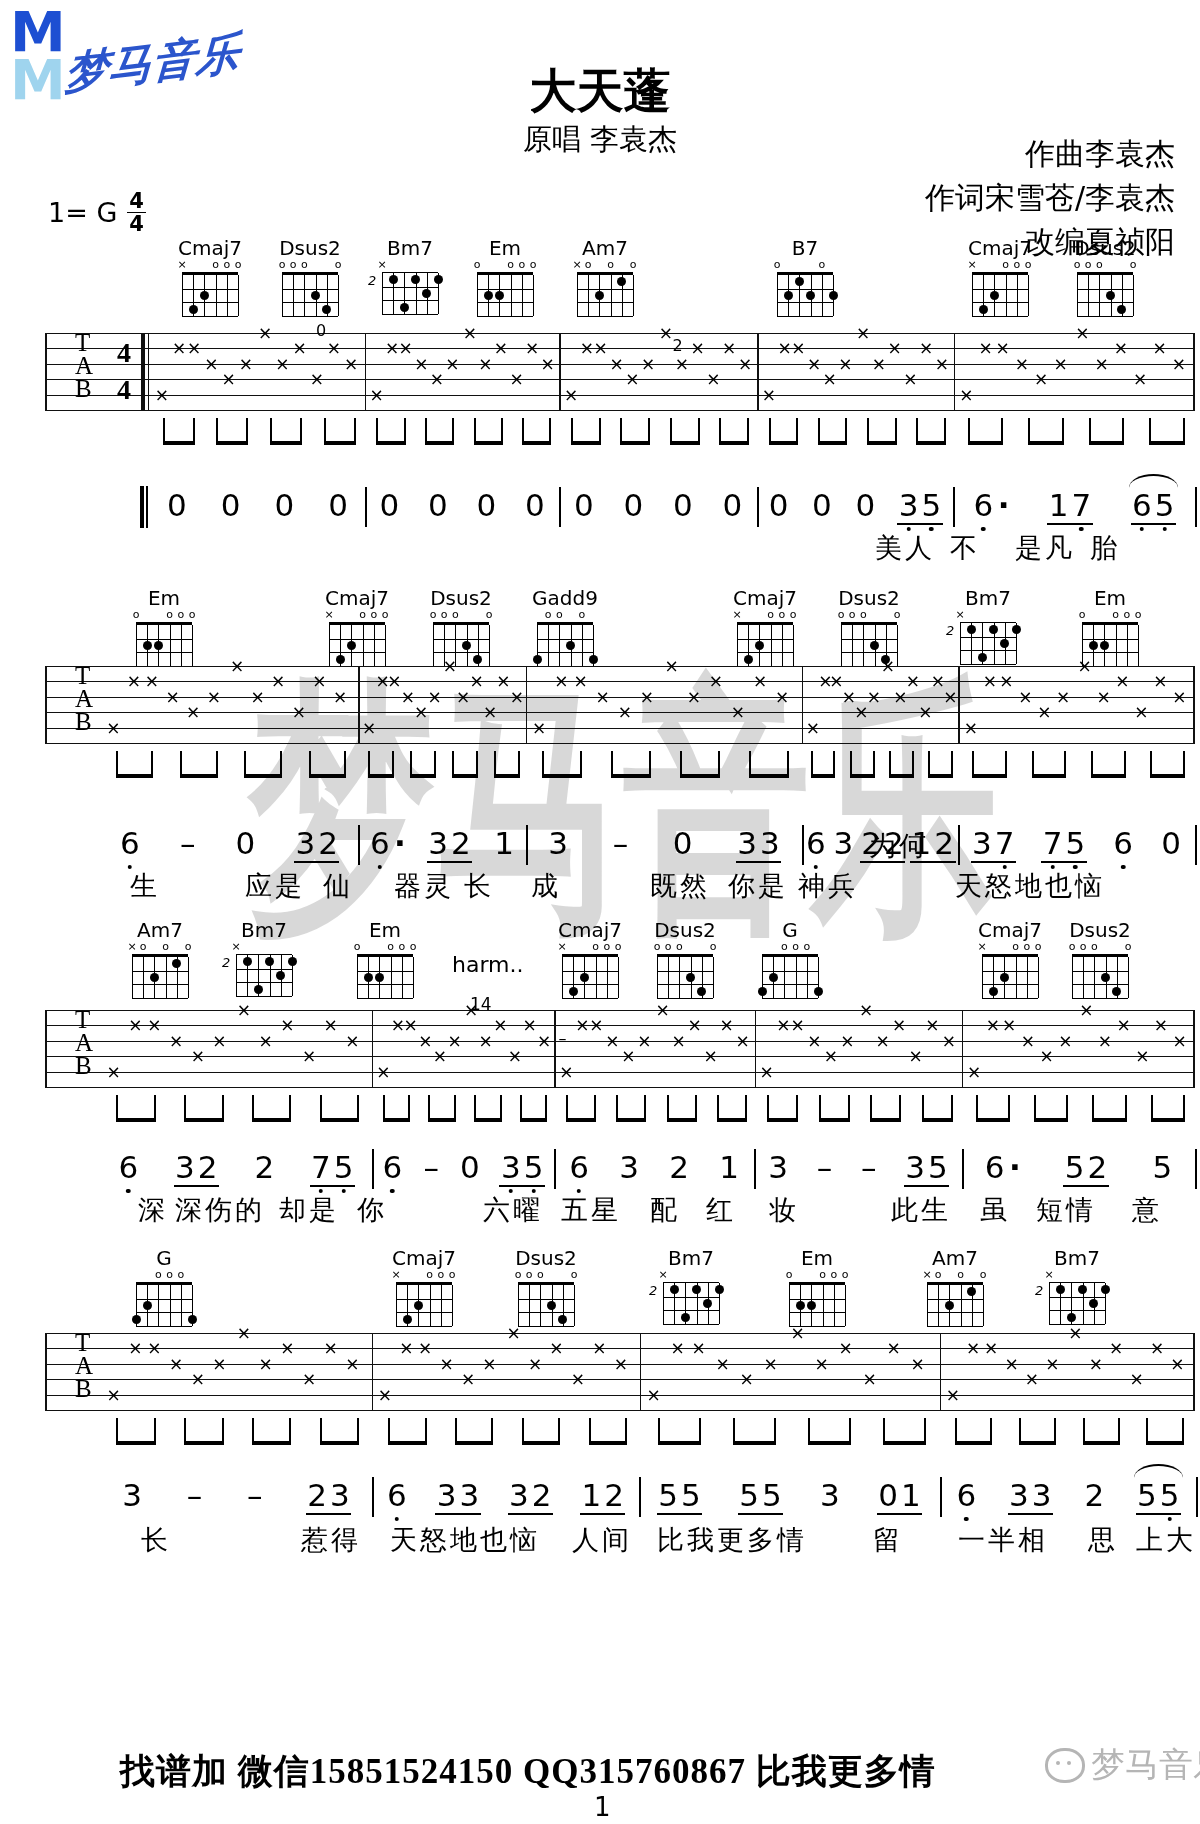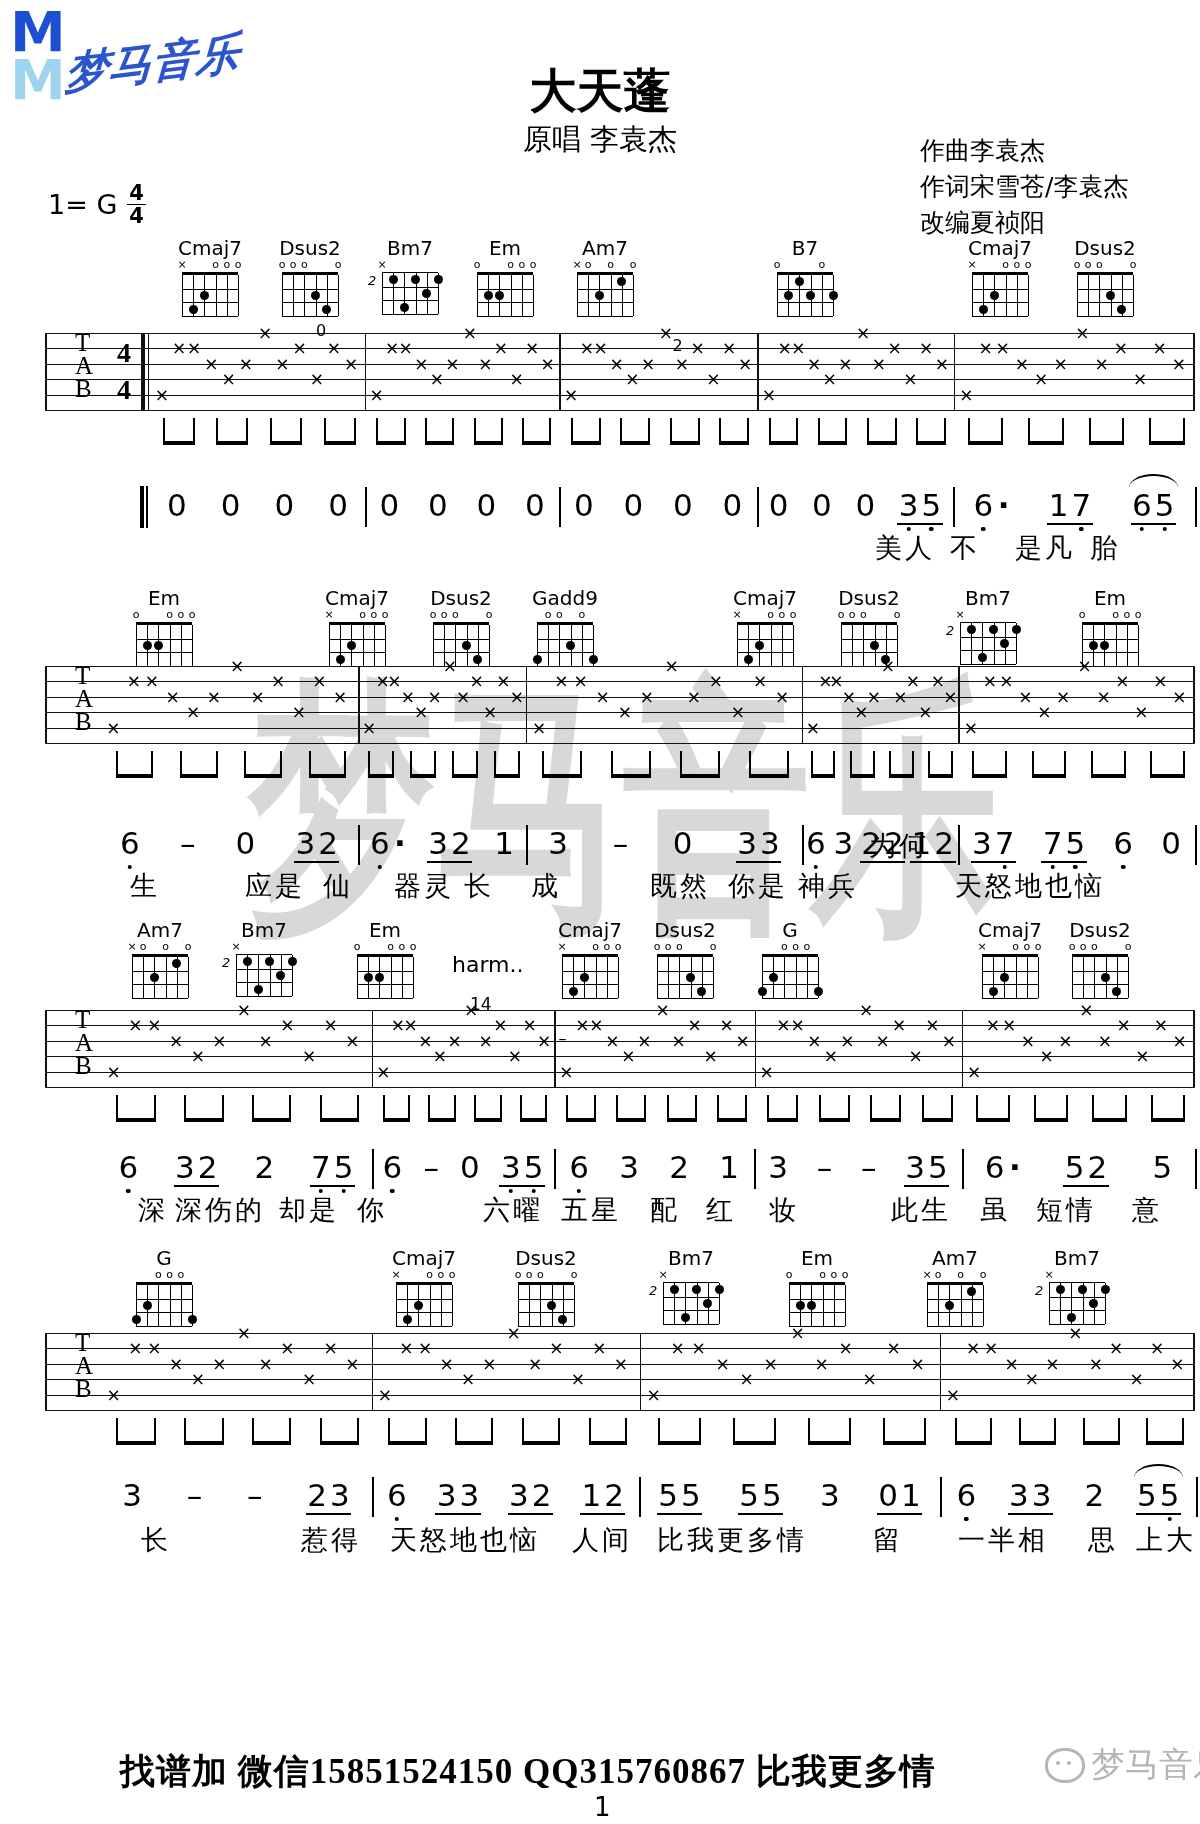--- a/index.html
+++ b/index.html
@@ -5,21 +5,21 @@
   html,body{margin:0;padding:0}
   body{width:1200px;height:1824px;position:relative;background:#fff;overflow:hidden;
        font-family:"DejaVu Sans",sans-serif;color:#000}
   
   .logo-m{position:absolute;font-weight:bold;font-family:"DejaVu Sans",sans-serif;line-height:1}
   .logo-script{position:absolute;font-family:"DejaVu Serif",serif;font-style:italic;font-weight:bold;
                transform:rotate(-7deg) skewX(-10deg)}
   .title{position:absolute;left:0;right:0;text-align:center;font-weight:bold}
   .subtitle{position:absolute;left:0;right:0;text-align:center}
   .credits{position:absolute;display:flex;flex-direction:column;gap:3px}
-  .credit-row{display:flex;justify-content:flex-start;font-size:25px}
+  .credit-row{display:flex;justify-content:flex-end;font-size:30px}
   .keysig{position:absolute;display:flex;align-items:center;gap:10px;font-size:27px}
   .meter{display:flex;flex-direction:column;align-items:center;font-size:21px;font-weight:bold;line-height:1.05}
   .meter .mt{border-bottom:1.5px solid #000;padding:0 2px}
   
   .chord{position:absolute;width:64px}
   .cname{position:absolute;left:-30px;width:124px;text-align:center;top:0;font-size:20px}
   .cmarkers{position:absolute;top:23px;left:4px;width:56px;height:12px}
   .cmarkers span{position:absolute;font-size:11px;line-height:1;transform:translateX(-50%)}
   .cgrid{position:absolute;top:36px;left:4px;width:56px;height:41px;border-bottom:1px solid #000}
   .cgrid.nut{border-top:3px solid #000}
@@ -88,21 +88,21 @@
   <div class="credit-row">
     <span>作词</span>
     <span>宋雪苍/李袁杰</span>
   </div>
   <div class="credit-row">
     <span>改编</span>
     <span>夏祯阳</span>
   </div>
 </div>
 
-<div class="keysig" style="left:48px;top:182px">
+<div class="keysig" style="left:48px;top:190px">
   <span>1= G</span>
   <span class="meter">
     <span class="mt">4</span>
     <span>4</span>
   </span>
 </div>
 
 <div class="harm" style="left: 452px; top: 952px;">harm..</div>
 <div class="harm-fret" style="left: 470px; top: 994px;">14</div>
 

